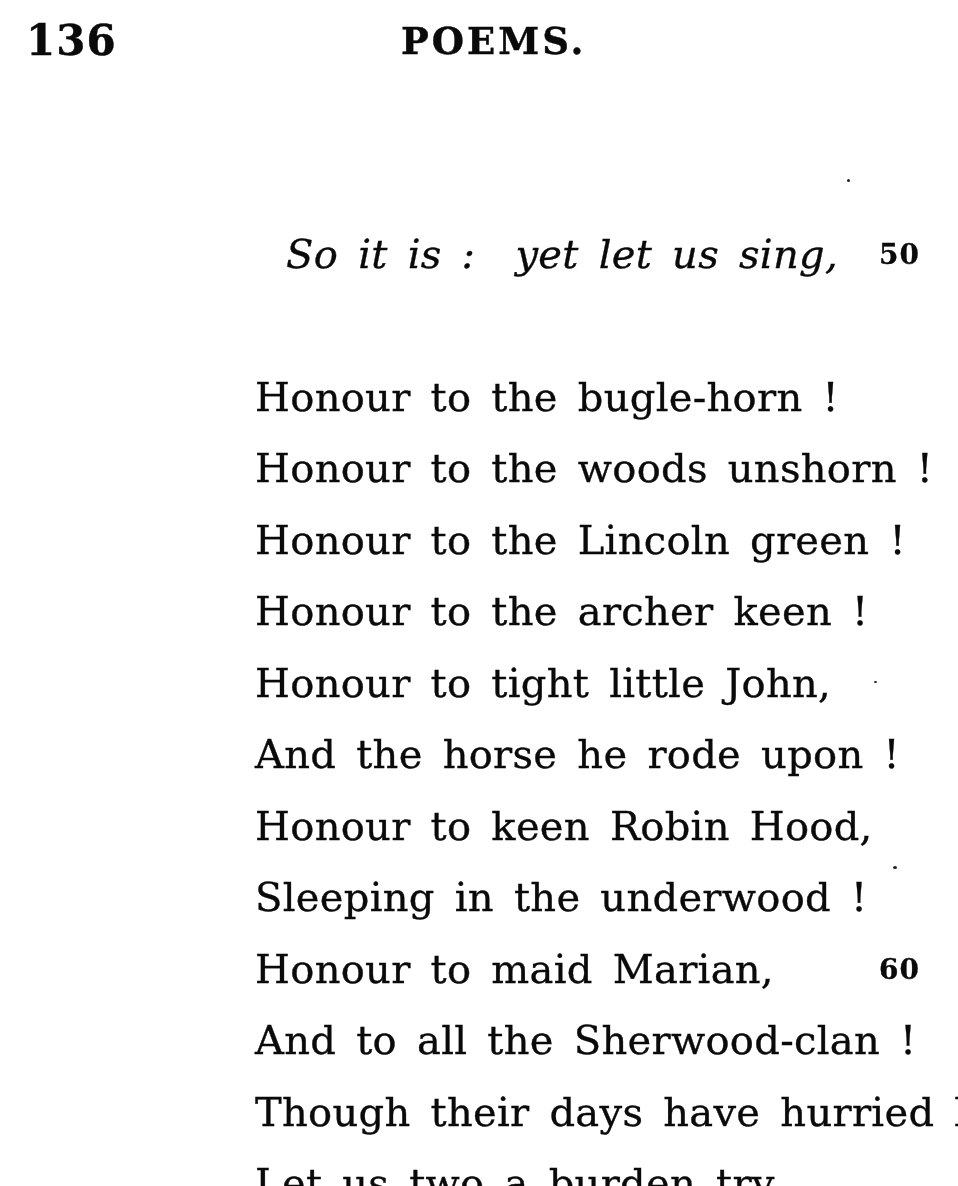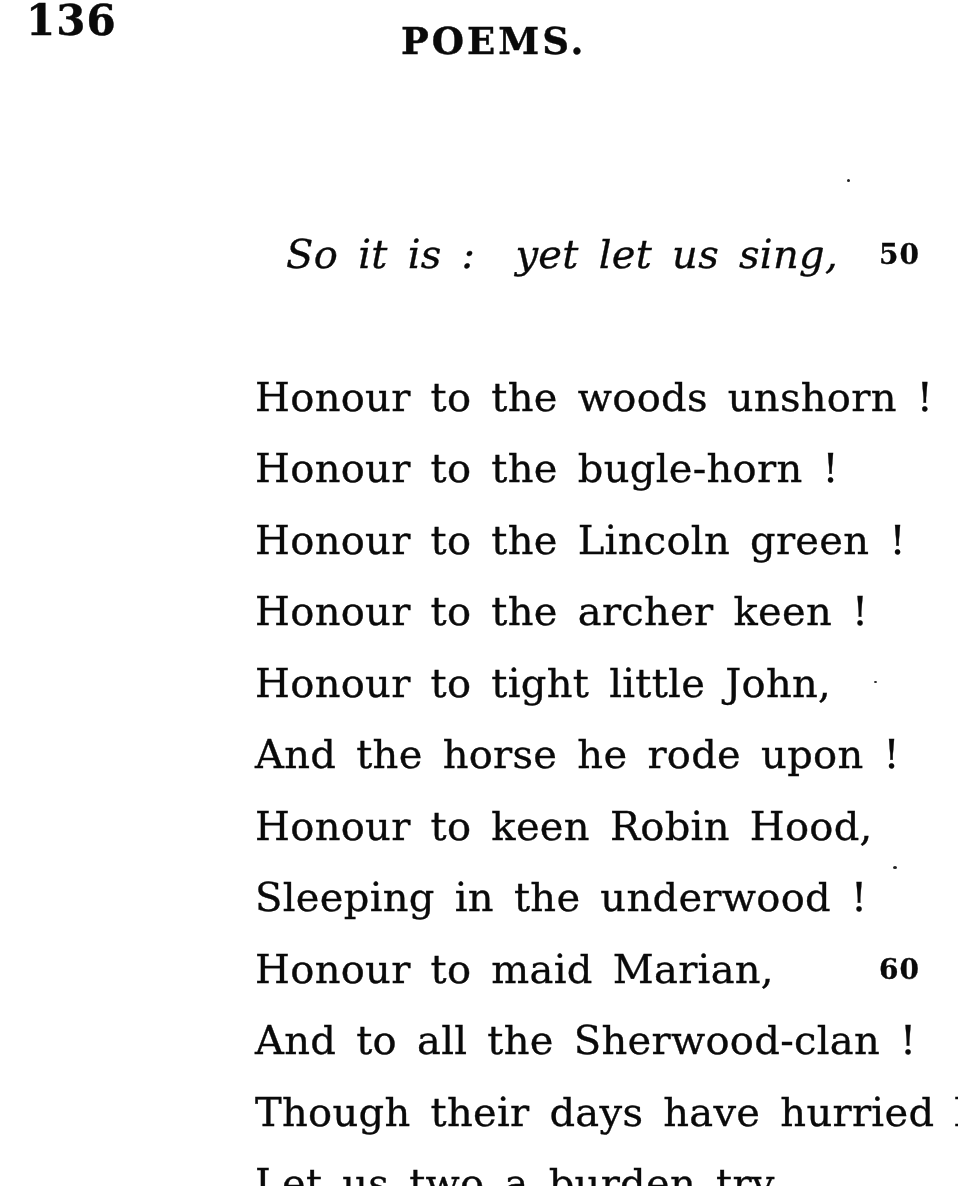--- a/index.html
+++ b/index.html
@@ -11,21 +11,21 @@
     position: relative;
     width: 958px;
     height: 1186px;
     overflow: hidden;
     font-family: "DejaVu Serif", serif;
     color: #0a0a0a;
   }
   .page-number {
     position: absolute;
     left: 26px;
-    top: 0;
+    top: 20px;
     font-size: 42px;
     line-height: 42px;
     font-weight: 700;
     letter-spacing: 1px;
     -webkit-text-stroke: 0.4px #0a0a0a;
   }
   .running-header {
     position: absolute;
     left: 401px;
     top: 24px;
@@ -82,24 +82,24 @@
 <div class="running-header">POEMS.</div>
 
 <div class="poem">
   <div class="poem-line indent">
     <span>So it is :  yet let us sing,</span>
   </div>
   <div class="poem-line">
     <span class="line-number">50</span>
   </div>
   <div class="poem-line">
-    <span>Honour to the woods unshorn !</span>
+    <span>Honour to the bugle-horn !</span>
   </div>
   <div class="poem-line">
-    <span>Honour to the bugle-horn !</span>
+    <span>Honour to the woods unshorn !</span>
   </div>
   <div class="poem-line">
     <span>Honour to the Lincoln green !</span>
   </div>
   <div class="poem-line">
     <span>Honour to the archer keen !</span>
   </div>
   <div class="poem-line">
     <span>Honour to tight little John,</span>
   </div>

